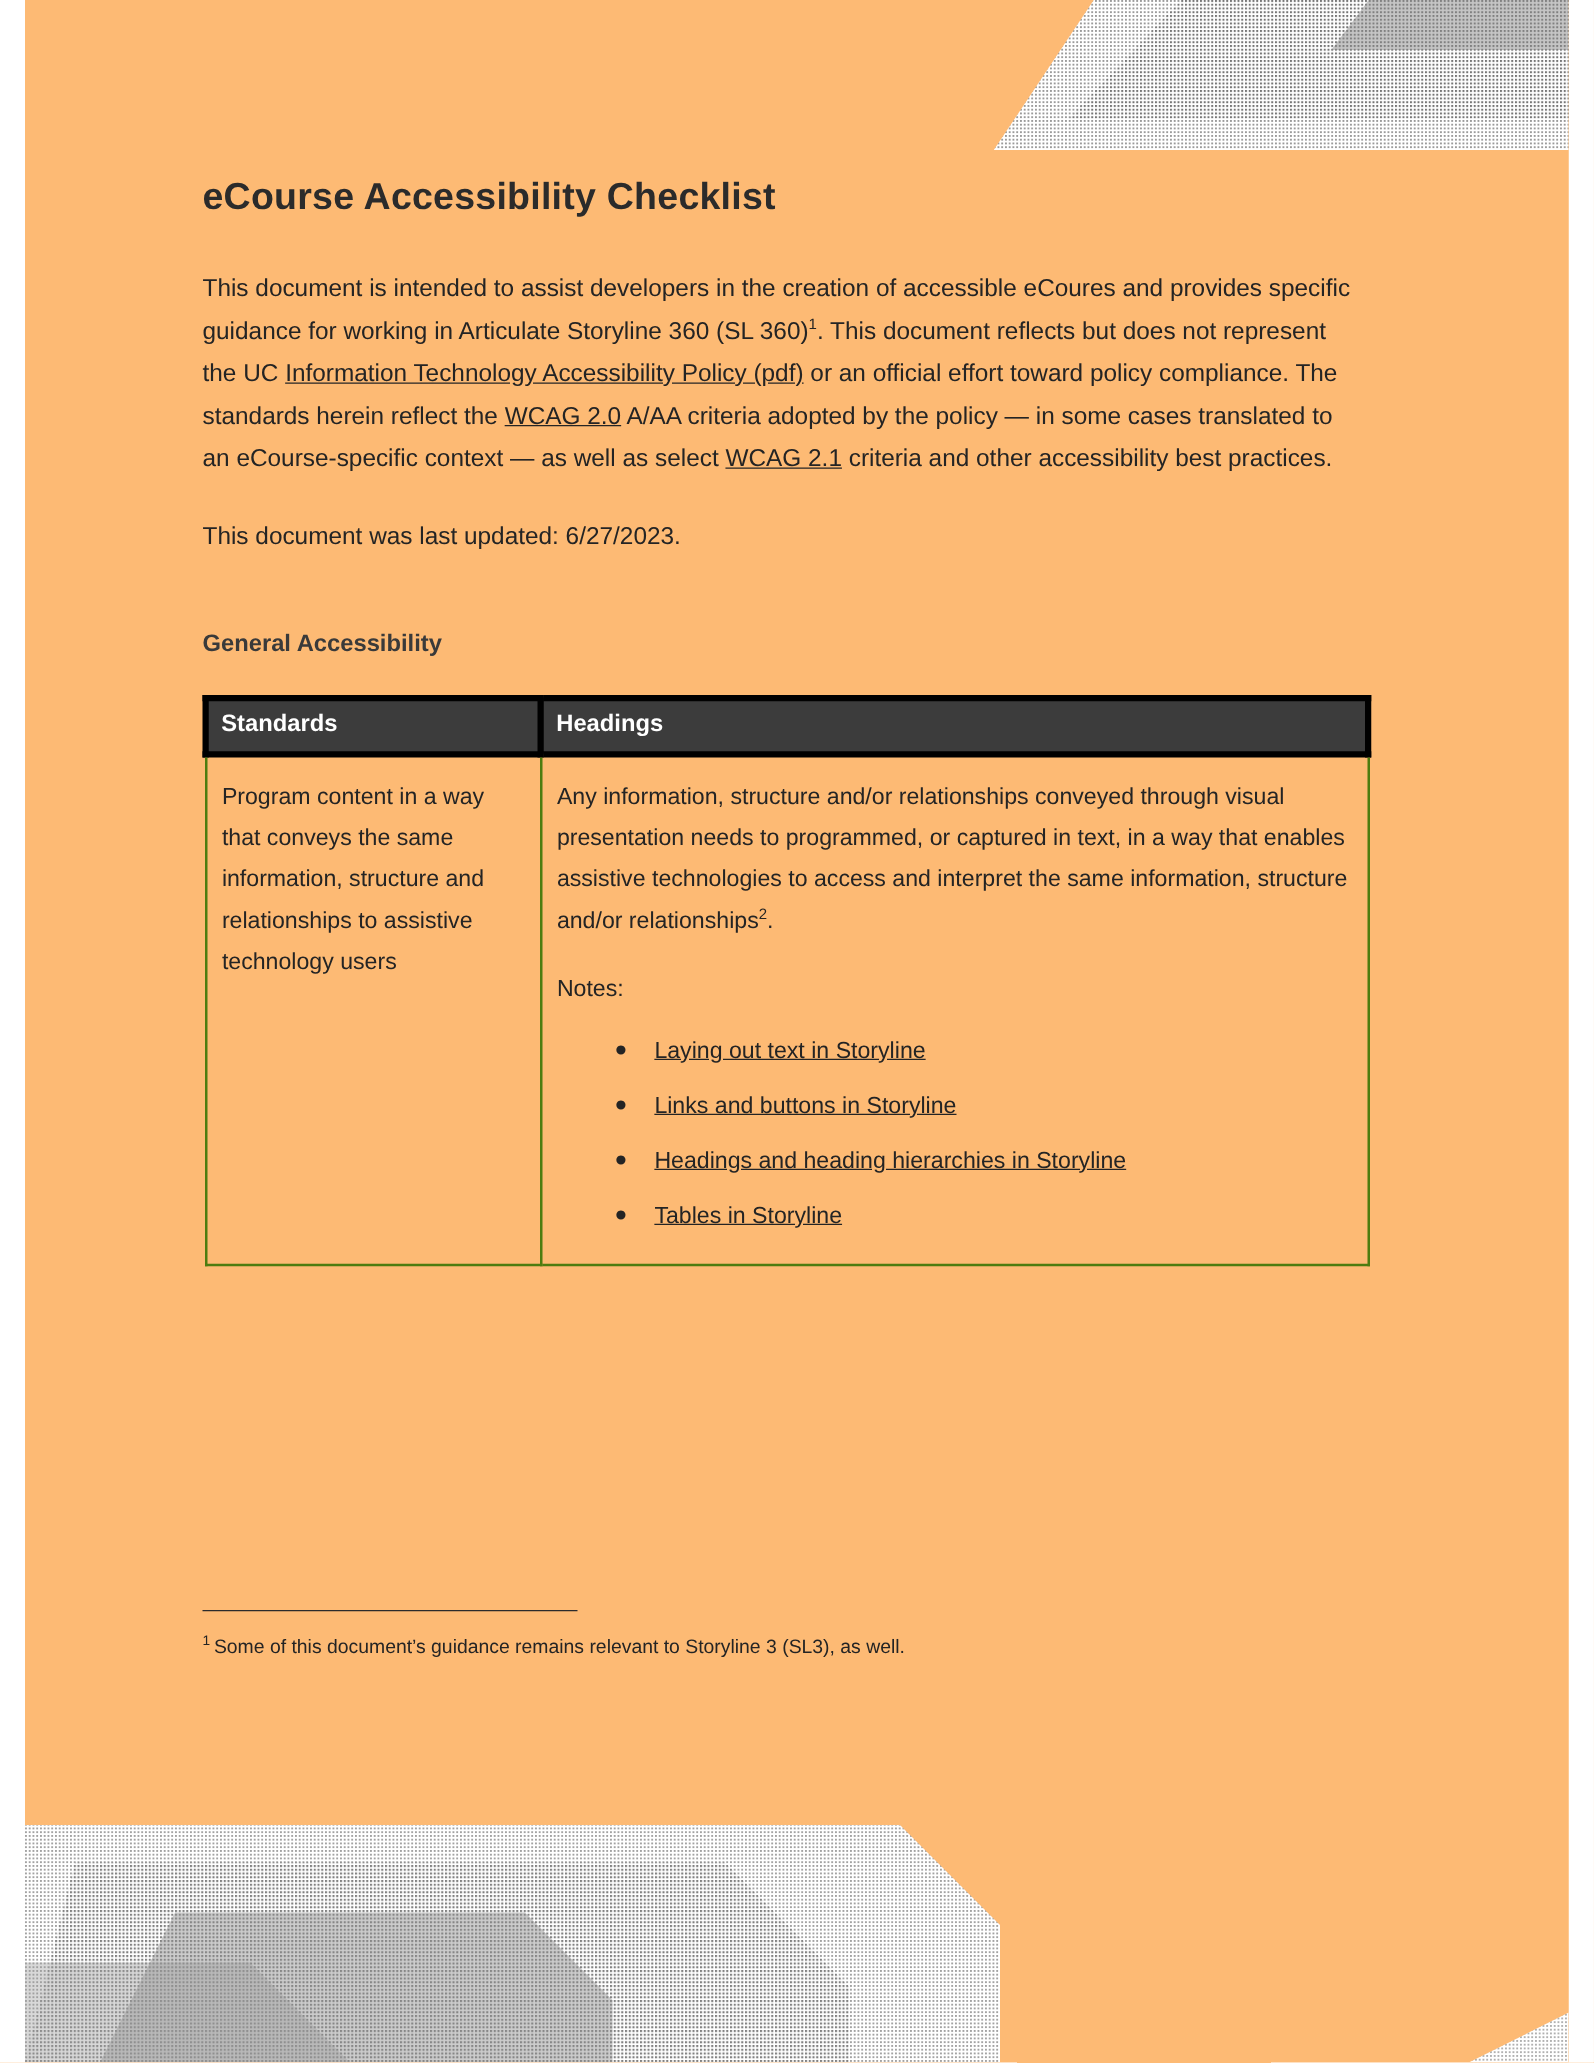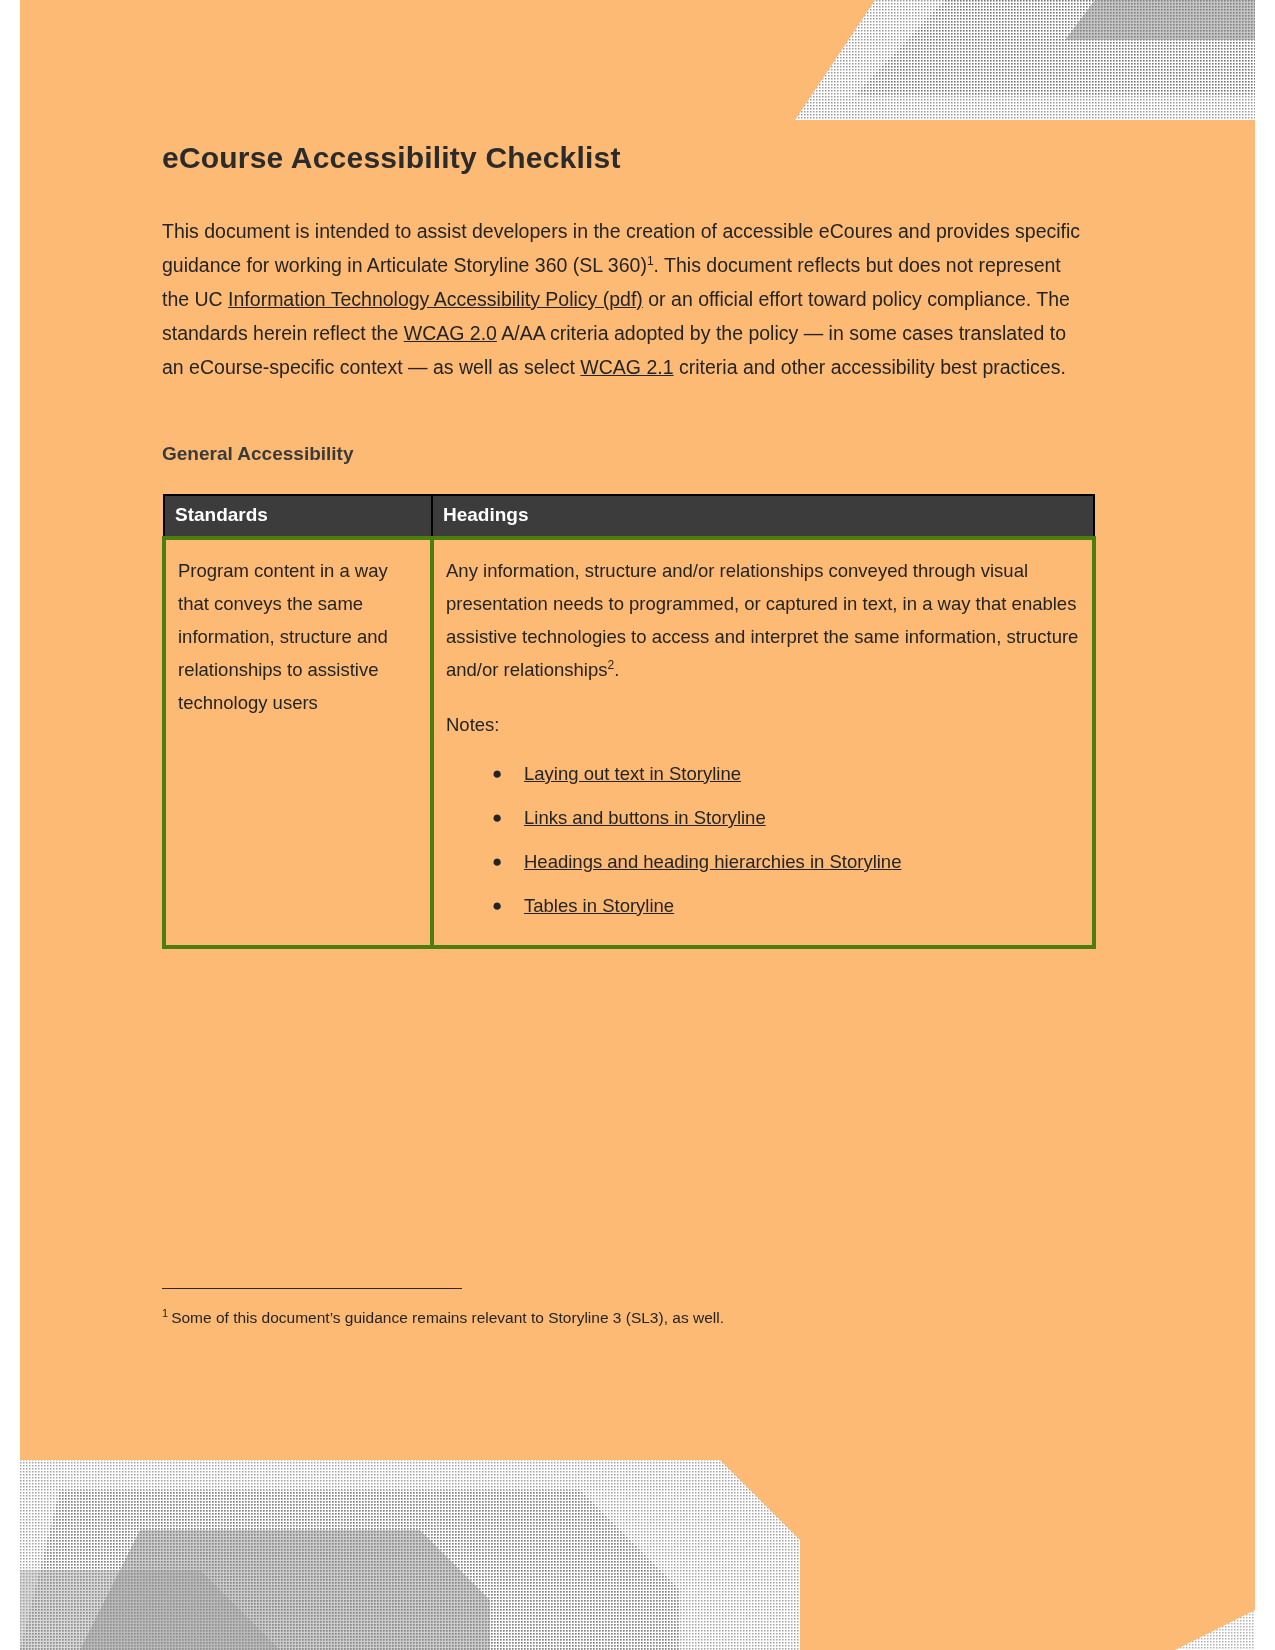--- a/index.html
+++ b/index.html
@@ -112,26 +112,26 @@
     width: 930px;
     table-layout: fixed;
   }
   table.checklist th {
     background: #3c3c3c;
     color: #ffffff;
     text-align: left;
     font-size: 19px;
     font-weight: bold;
     padding: 5px 10px 7px 10px;
-    border: 2px solid #000000;
+    border: 5px solid #000000;
     height: 28px;
     vertical-align: middle;
   }
   table.checklist td {
-    border: 4px solid #4d7c0f;
+    border: 2px solid #4d7c0f;
     vertical-align: top;
     padding: 14px 12px 20px 12px;
     font-size: 18.5px;
     line-height: 33px;
     color: #242424;
   }
   col.c-standards { width: 268px; }
   col.c-details   { width: 662px; }
 
   .cell-para {
@@ -238,20 +238,21 @@
     </defs>
     <polygon points="120,20 120,60 40,60" fill="url(#dots5)"></polygon>
   </svg>
 
   <div class="content">
 
     <h1 class="doc-title">eCourse Accessibility Checklist</h1>
 
     <p class="body-para"><span>This document is intended to assist developers in the creation of accessible eCoures and provides specific guidance for working in Articulate Storyline 360 (SL 360)</span><sup class="fn">1</sup><span>. This document reflects but does not represent the UC </span><a class="link" href="#">Information Technology Accessibility Policy (pdf)</a><span> or an official effort toward policy compliance. The standards herein reflect the </span><a class="link" href="#">WCAG 2.0</a><span> A/AA criteria adopted by the policy — in some cases translated to an eCourse-specific context — as well as select </span><a class="link" href="#">WCAG 2.1</a><span> criteria and other accessibility best practices.</span></p>
 
+    <p class="body-para tight">This document was last updated: 6/27/2023.</p>
 
     <h2 class="section-heading">General Accessibility</h2>
 
 
     <div class="tbl-wrap">
       <table class="checklist">
         <colgroup>
           <col class="c-standards">
           <col class="c-details">
         </colgroup>

